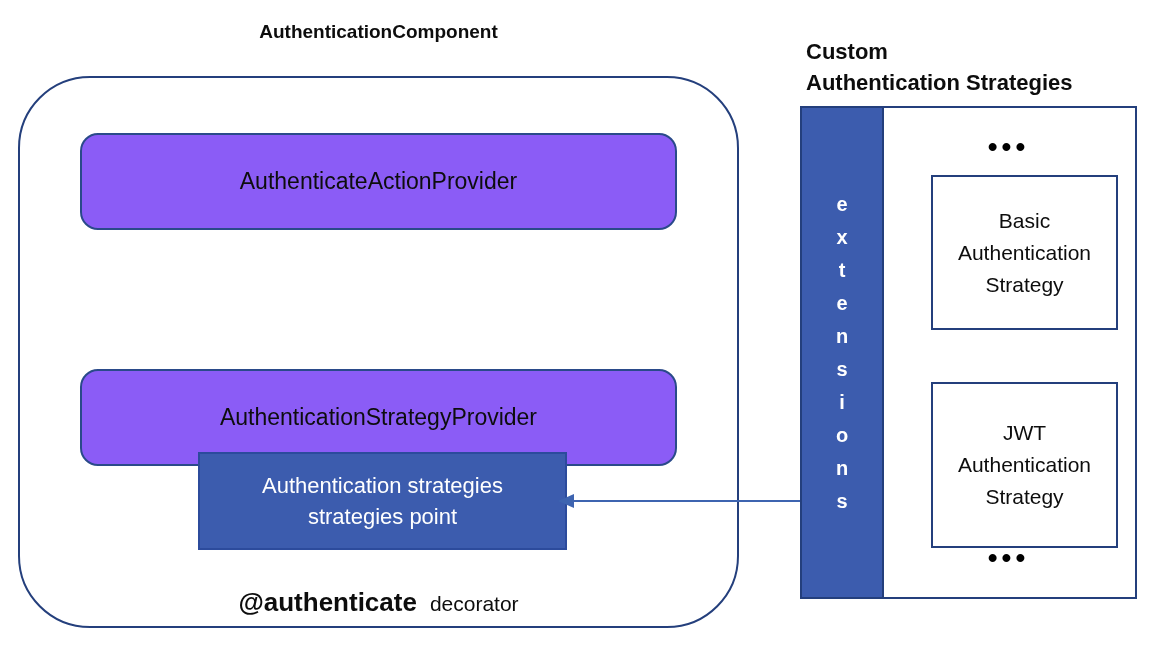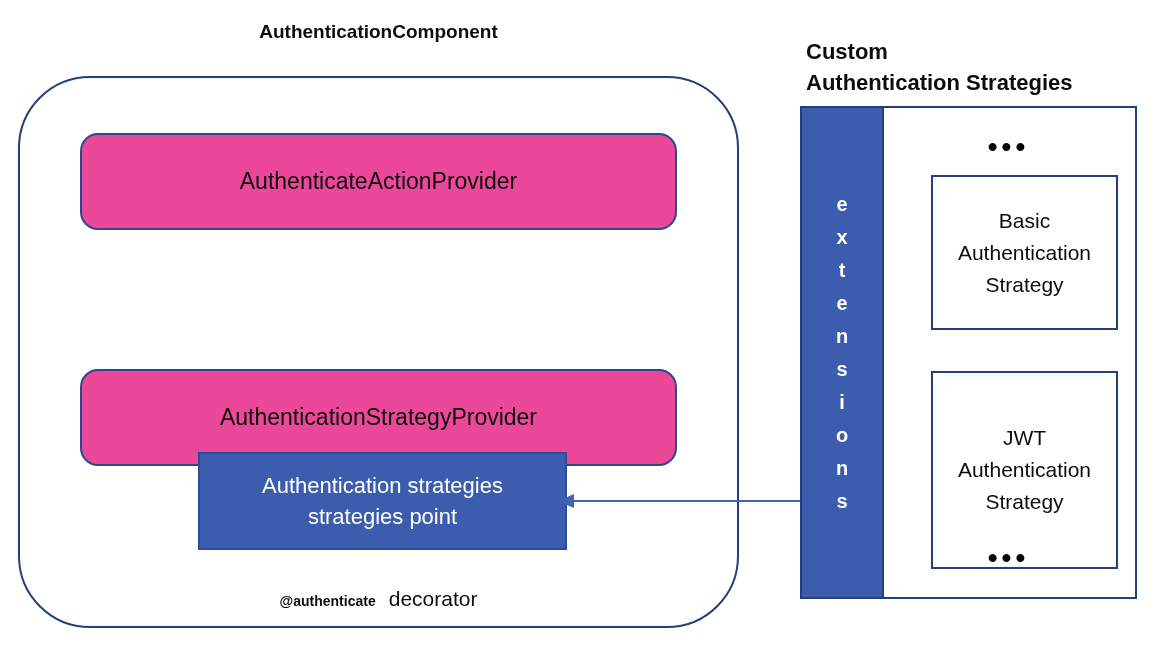--- a/index.html
+++ b/index.html
@@ -13,36 +13,36 @@
   .left-title {
     left:18px; top:21px; width:721px; text-align:center;
     font-size:19px; font-weight:bold; color:#0d0d0d;
   }
   .outer-rect {
     left:18px; top:76px; width:721px; height:552px;
     border:2px solid #243F7C; border-radius:72px; background:#ffffff;
   }
   .provider-box {
     left:80px; width:597px; border:2px solid #2A4A8A; border-radius:18px;
-    background:#ec4899; display:flex; align-items:center; justify-content:center;
+    background:#8b5cf6; display:flex; align-items:center; justify-content:center;
     font-size:23px; color:#0d0d0d;
   }
   .p1 { top:133px; height:97px; }
   .p2 { top:252px; height:99px; }
   .p3 { top:369px; height:97px; }
 
   .ext-point {
     left:198px; top:452px; width:369px; height:98px;
     background:#3C5CAE; border:2px solid #2C4B9C;
     display:flex; flex-direction:column; align-items:center; justify-content:center;
     color:#ffffff; font-size:22px; line-height:31px;
   }
 
   .decorator { left:18px; top:587px; width:721px; text-align:center; font-size:21px; color:#0d0d0d; }
-  .decorator .dec-bold { font-weight:bold; font-size:14px; margin-right:13px; }
+  .decorator .dec-bold { font-weight:bold; font-size:26px; margin-right:13px; }
 
   
   .arrow-line { left:573px; top:500px; width:229px; height:2px; background:#3E64B0; }
   .arrow-head {
     left:558px; top:494px; width:0; height:0;
     border-top:7px solid transparent; border-bottom:7px solid transparent;
     border-right:16px solid #3E64B0;
   }
 
   
@@ -69,21 +69,21 @@
   }
   .dots-top { top:24px; }
   .dots-bottom { top:435px; }
   .strategy-box {
     position:absolute; left:121px; width:187px; box-sizing:border-box;
     border:2px solid #243F7C; background:#ffffff;
     display:flex; flex-direction:column; align-items:center; justify-content:center;
     font-size:21px; line-height:32px; color:#0d0d0d; text-align:center;margin-left:8px;
   }
   .basic { top:67px; height:155px; }
-  .jwt { top:263px; height:198px;justify-content:center; }
+  .jwt { top:274px; height:166px;justify-content:center; }
 </style>
 </head>
 <body>
 
 <div class="page">
 
   <div class="abs left-title">AuthenticationComponent</div>
 
   <div class="abs outer-rect"></div>
 

